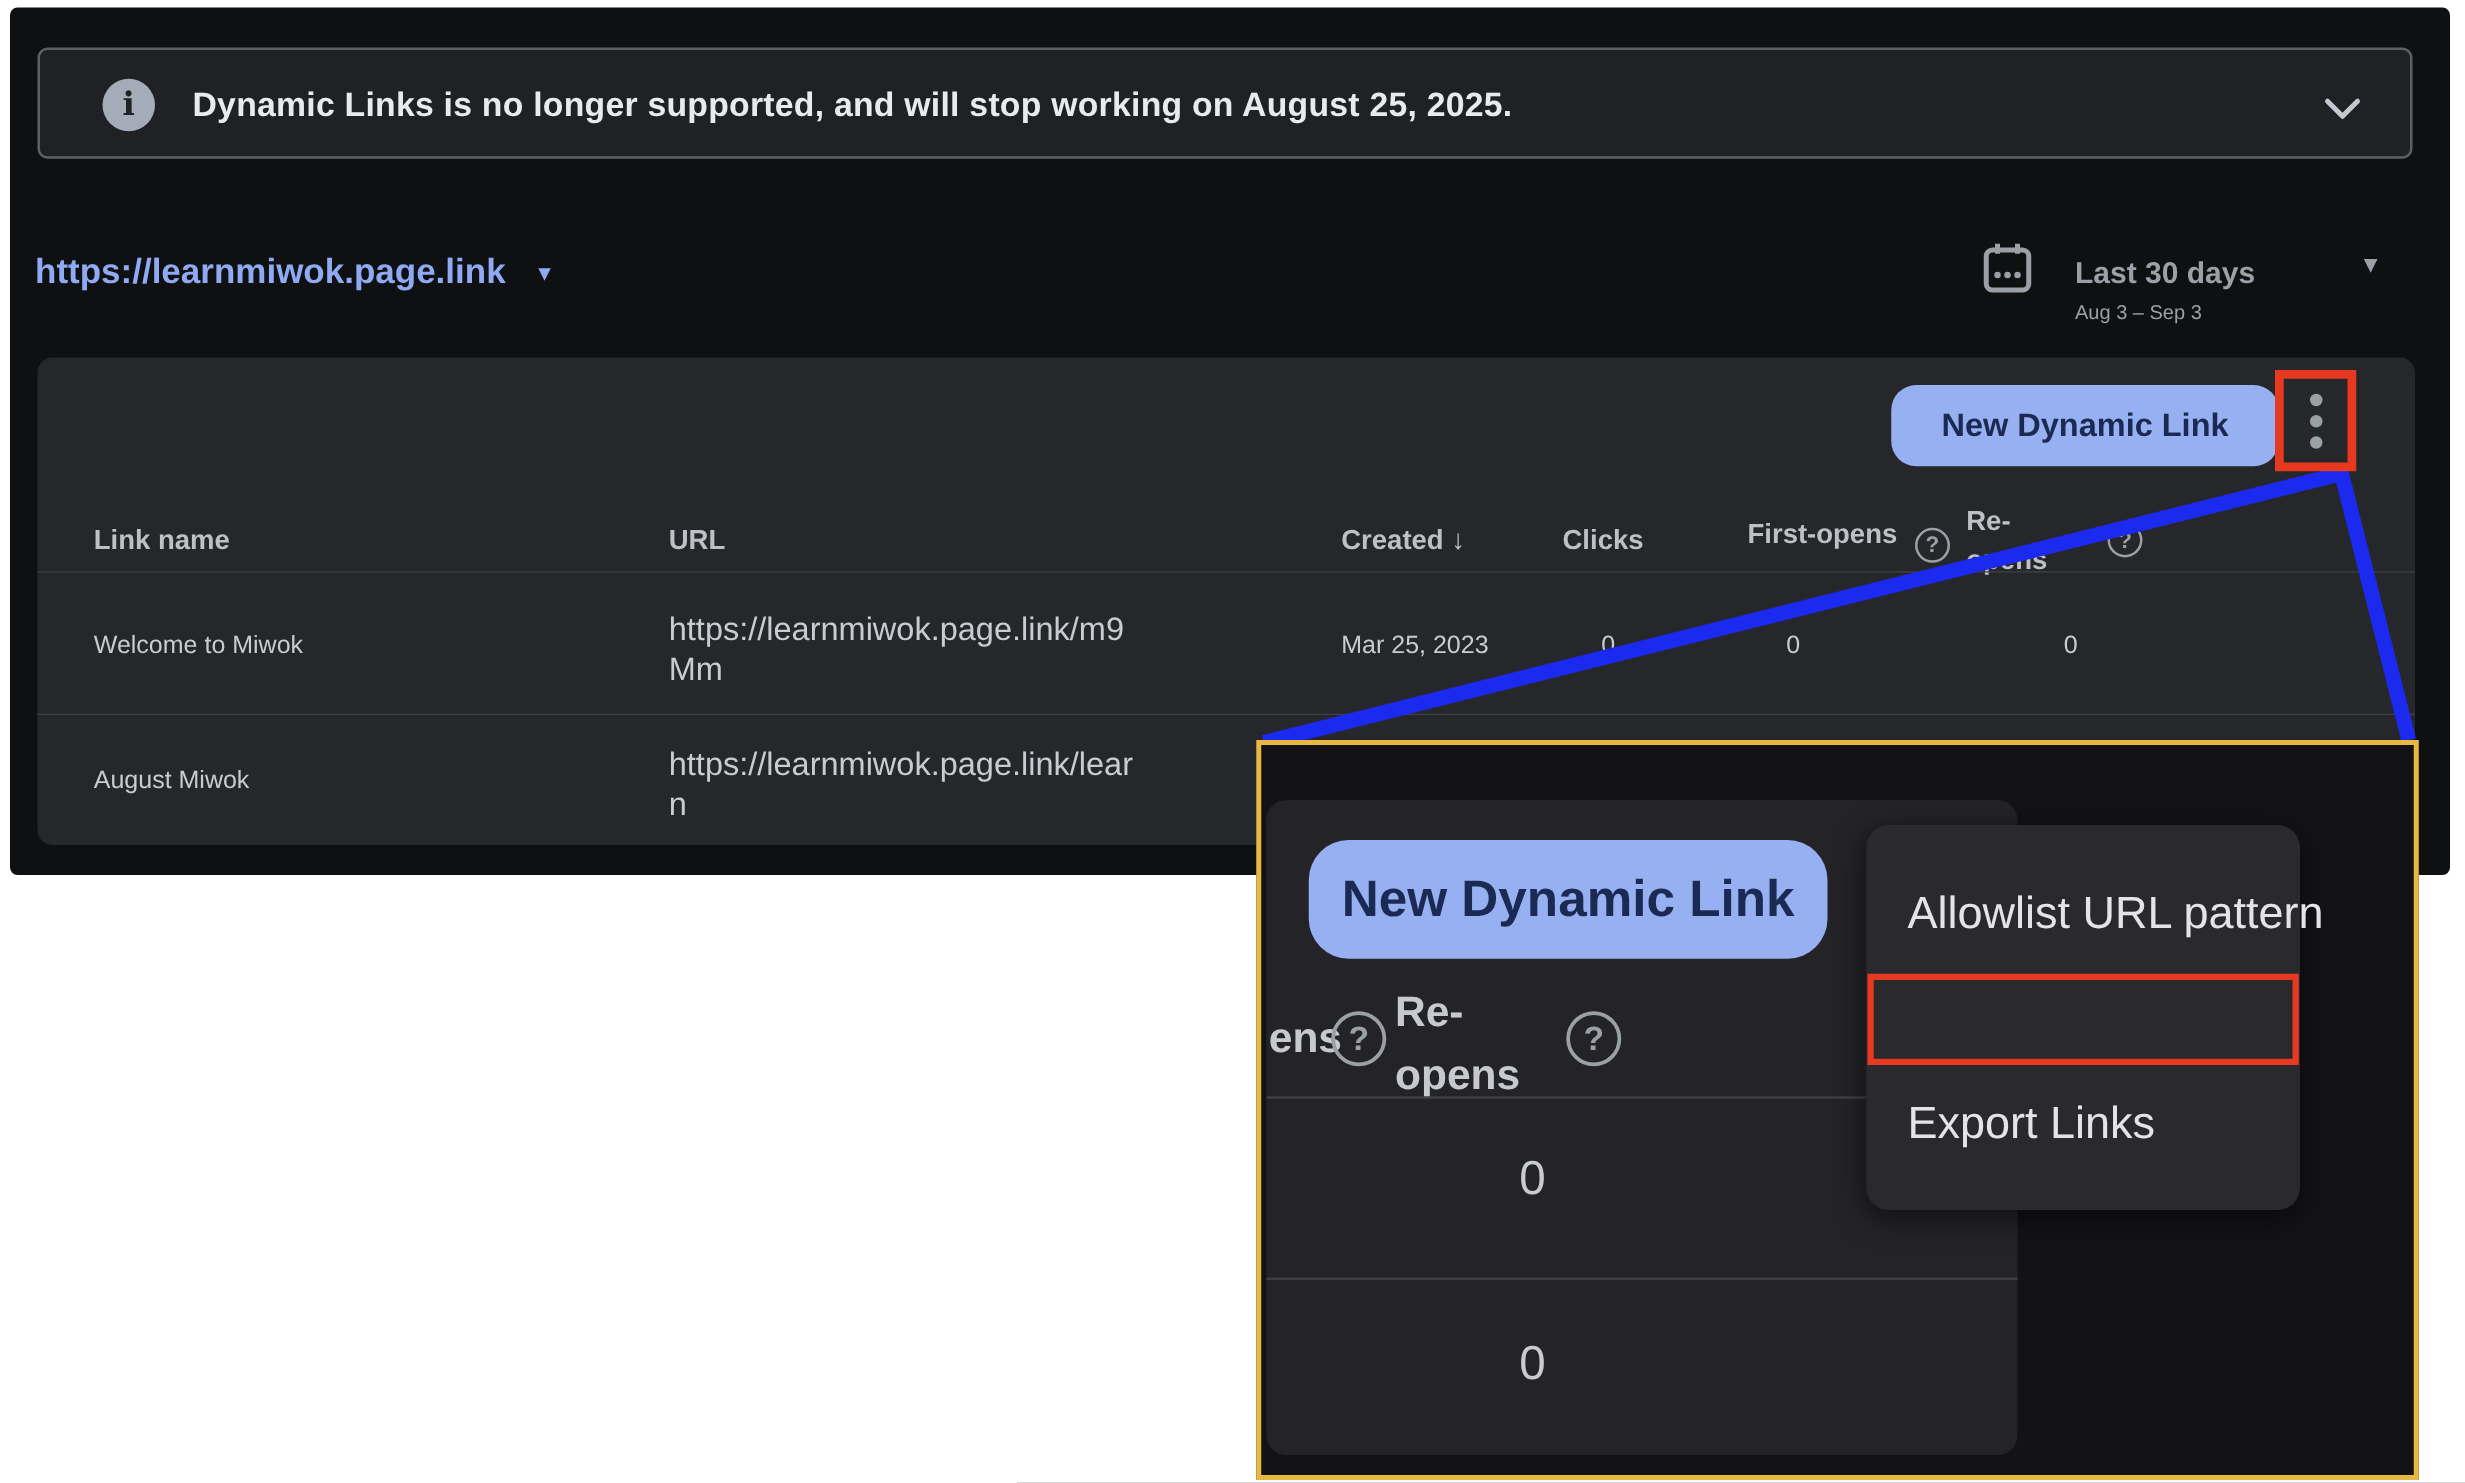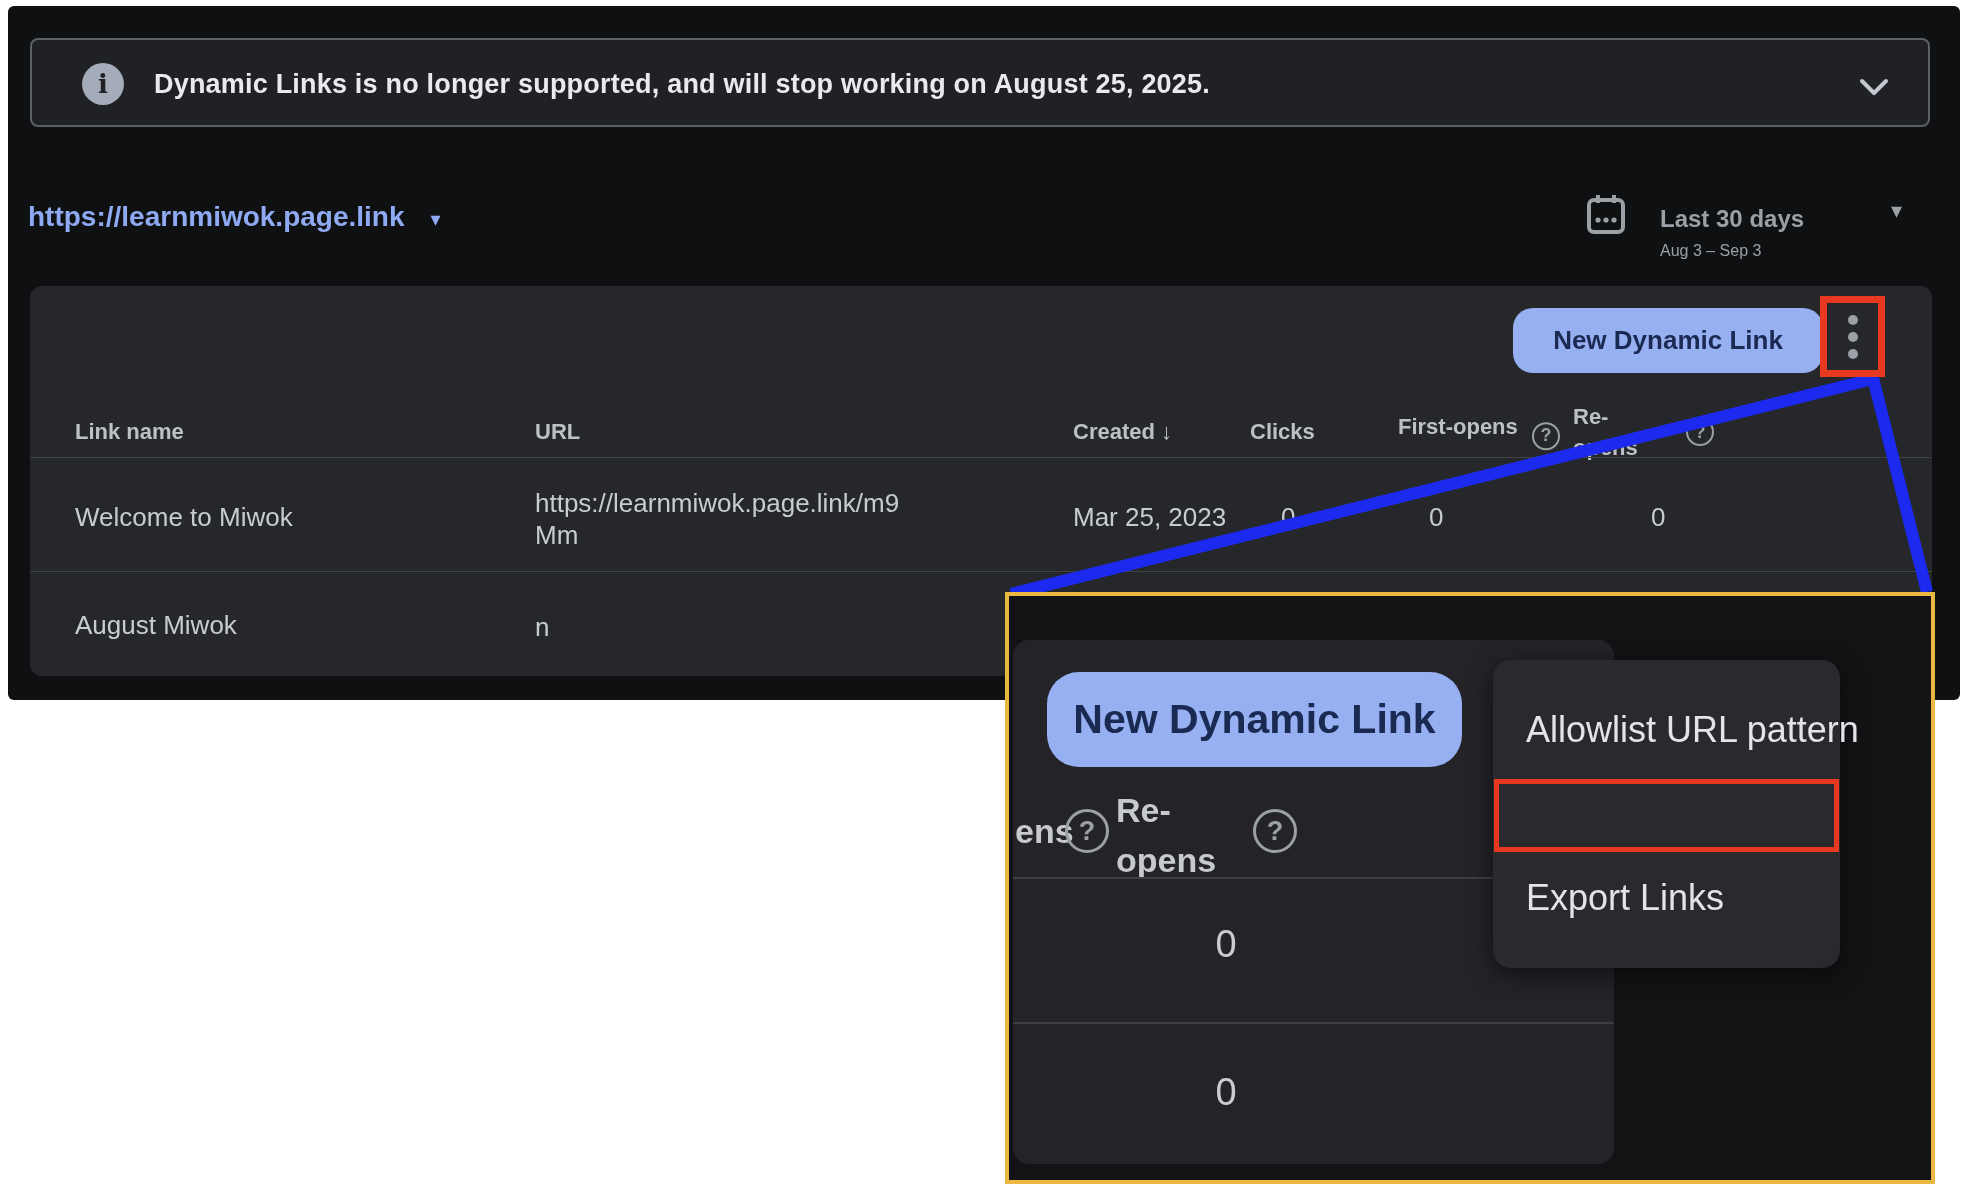--- a/index.html
+++ b/index.html
@@ -37,21 +37,21 @@
   
   .card{position:absolute;left:30px;top:286px;width:1902px;height:390px;background:#26272b;border-radius:12px;}
   .btn-new{position:absolute;left:1483px;top:22px;width:310px;height:65px;background:#97b0f2;border:none;
            border-radius:20px;color:#1b2a52;font-size:26px;font-weight:bold;cursor:pointer;
            font-family:"Liberation Sans","DejaVu Sans",sans-serif;}
   .kebab-box{position:absolute;left:1790px;top:10px;width:65px;height:81px;border:7px solid #e6391f;z-index:16;
              display:flex;flex-direction:column;align-items:center;justify-content:center;gap:7px;cursor:pointer;}
   .kebab-box .dot{width:10px;height:10px;border-radius:50%;background:#9aa0a6;}
 
   .hdr{position:absolute;color:#bdc1c6;font-size:22px;font-weight:600;transform:translateY(-50%);white-space:nowrap;}
-  .cell{position:absolute;color:#c8ccd1;font-size:26px;transform:translateY(-50%);white-space:nowrap;}
+  .cell{position:absolute;color:#c8ccd1;font-size:20px;transform:translateY(-50%);white-space:nowrap;}
   .cell-2l{position:absolute;color:#c8ccd1;font-size:26px;line-height:32px;transform:translateY(-50%);}
   .divider{position:absolute;left:0;width:100%;height:1px;background:#3f4247;}
   .help-icon{display:inline-flex;align-items:center;justify-content:center;width:28px;height:28px;
              border:2px solid #9aa0a6;border-radius:50%;color:#9aa0a6;font-size:18px;font-weight:bold;}
   .hdr .help-icon{vertical-align:-7px;}
   .sort-arrow{font-size:22px;color:#bdc1c6;margin-left:6px;}
 
   
   #leader-svg{position:absolute;left:0;top:0;z-index:15;pointer-events:none;}
 
@@ -150,20 +150,21 @@
       <div class="cell" style="left:1251px;top:231px">0</div>
       <div class="cell" style="left:1399px;top:231px">0</div>
       <div class="cell" style="left:1621px;top:231px">0</div>
     </div>
 
     <div class="divider" style="top:285px"></div>
 
     <div>
       <div class="cell" style="left:45px;top:339px">August Miwok</div>
       <div class="cell-2l" style="left:505px;top:341px">
+        <span style="display:block">https://learnmiwok.page.link/lear</span>
         <span style="display:block">n</span>
       </div>
     </div>
   </div>
 
   <svg id="leader-svg" width="1972" height="1186" viewBox="0 0 1972 1186">
     <line x1="1877" y1="378" x2="1011" y2="594" stroke-width="12" stroke="#1c2af0"></line>
     <line x1="1873" y1="378" x2="1927" y2="592" stroke-width="12" stroke="#1c2af0"></line>
   </svg>
 

